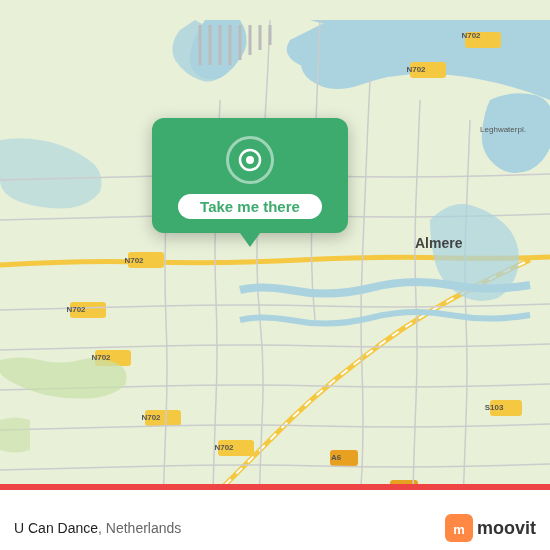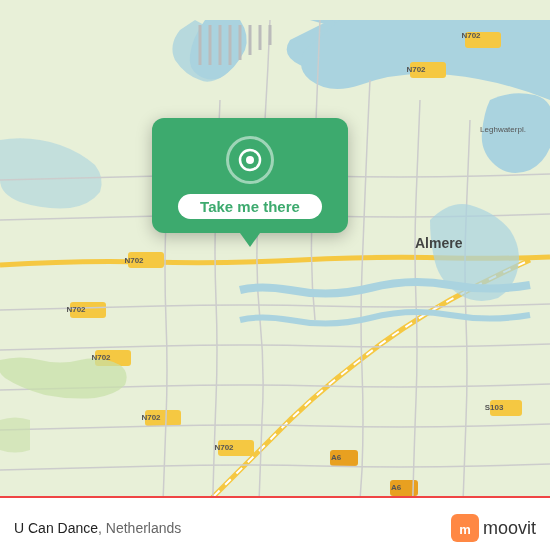--- a/index.html
+++ b/index.html
@@ -84,25 +84,25 @@
       border-top: 14px solid #3daa6e;
     }
 
     
     #bottom-bar {
       position: absolute;
       bottom: 0;
       left: 0;
       width: 100%;
       background: white;
-      padding: 16px 14px 8px 14px;
+      padding: 24px 14px 8px 14px;
       display: flex;
       align-items: center;
       justify-content: space-between;
-      border-top: 2px solid #ef4444;
+      border-top: 6px solid #ef4444;
     }
 
     #location-name {
       font-size: 14px;
       color: #222;
     }
 
     #location-country {
       font-size: 14px;
       color: #666;
@@ -114,21 +114,21 @@
       gap: 4px;
     }
 
     #moovit-icon {
       width: 28px;
       height: 28px;
     }
 
     #moovit-text {
       font-size: 18px;
-      font-weight: 400;
+      font-weight: 700;
       color: #333;
     }
 
     #osm-credit {
       position: absolute;
       bottom: 38px;
       left: 6px;
       font-size: 10px;
       color: #444;
       background: rgba(255,255,255,0.7);

